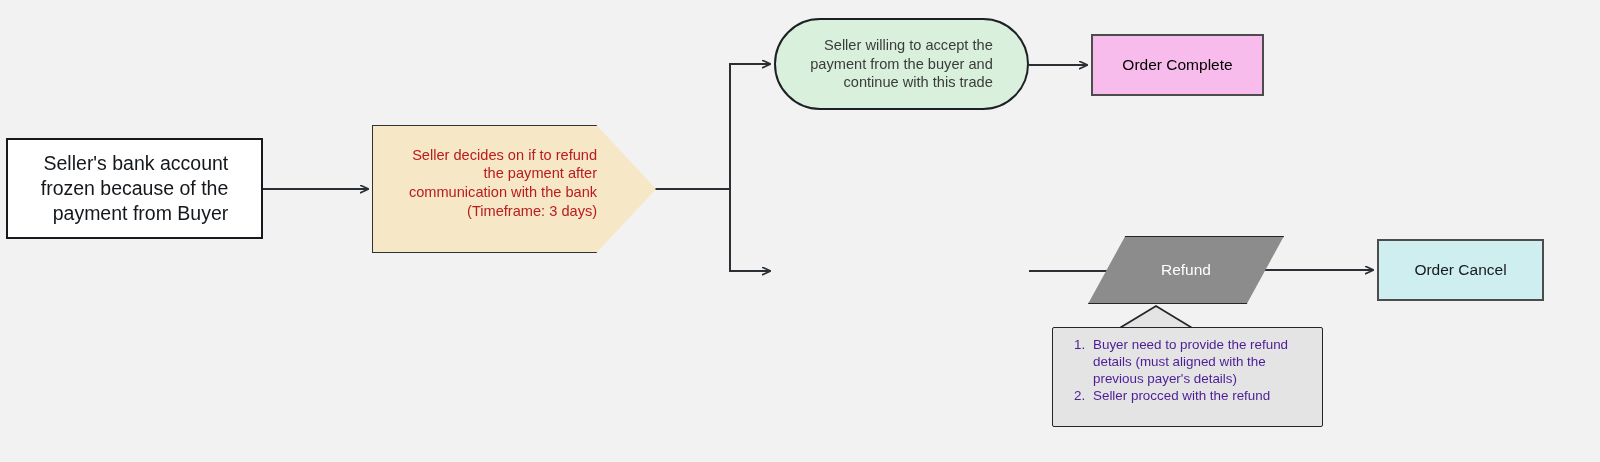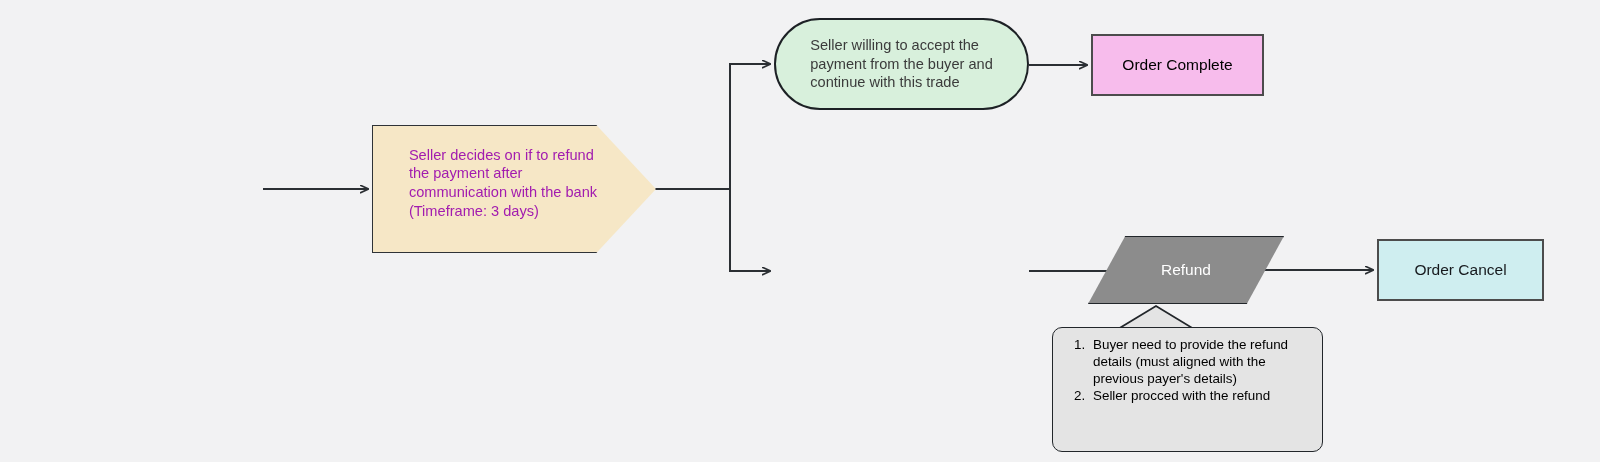--- a/index.html
+++ b/index.html
@@ -14,41 +14,41 @@
     background: #f2f2f3;
     font-family: "Liberation Sans", sans-serif;
     overflow: hidden;
   }
   .node {
     position: absolute;
     box-sizing: border-box;
     display: flex;
     align-items: center;
     justify-content: center;
-    text-align: left;
+    text-align: right;
   }
   .node .lbl {
     white-space: pre-line;
     line-height: 1.28;
   }
 
   
   #start-node {
     left: 6px; top: 138px; width: 257px; height: 101px;
     background: #ffffff;
     border: 2px solid #16191d;
     color: #14181c;
     font-size: 19.5px;
     padding: 2px 8px;
   }
 
   
   #decision-node {
     left: 372px; top: 125px; width: 284px; height: 128px;
-    color: #a21caf;
+    color: #b91c1c;
     font-size: 14.6px;
     padding: 2px 34px 14px 12px;
   }
   #decision-node .shape {
     position: absolute;
     inset: 0;
     background: #f6e7c6;
     border: 1.6px solid #2f3337;
     clip-path: polygon(0% 0%, 79% 0%, 100% 50%, 79% 100%, 0% 100%);
   }
@@ -97,25 +97,25 @@
     position: absolute;
     inset: 0;
     background: #8c8c8c;
     border: 1.6px solid #22262a;
     clip-path: polygon(19% 0%, 100% 0%, 81% 100%, 0% 100%);
   }
   #refund-node .lbl { position: relative; z-index: 2; }
 
   
   #note-node {
-    left: 1052px; top: 327px; width: 271px; height: 125px;
+    left: 1052px; top: 327px; width: 271px; height: 100px;
     background: #e4e4e4;
     border: 1.8px solid #22262a;
-    border-radius: 10px;
-    color: #000000;
+    border-radius: 2px;
+    color: #4c1d95;
     font-size: 13.4px;
     align-items: flex-start;
     justify-content: flex-start;
     padding: 9px 10px 6px 14px;
     text-align: left;
   }
   #note-node ol {
     margin: 0;
     padding-left: 22px;
     line-height: 1.26;
@@ -158,20 +158,25 @@
     <path class="wire" d="M1029,65 L1087,65" marker-end="url(#arrow)"></path>
 
     <path class="wire" d="M1029,271 L1124,271" marker-end="url(#arrow)"></path>
 
     <path class="wire" d="M1258,270 L1373,270" marker-end="url(#arrow)"></path>
 
     <path d="M1118,329 L1156,306 L1194,329 Z" fill="#e4e4e4" stroke="#22262a" stroke-width="1.8" stroke-linejoin="miter"></path>
     <path d="M1120,329 L1192,329" stroke="#e4e4e4" stroke-width="3.2" fill="none"></path>
   </svg>
 
+  <div class="node" id="start-node">
+    <span class="lbl">Seller's bank account
+frozen because of the
+payment from Buyer</span>
+  </div>
 
   <div class="node" id="decision-node">
     <span class="shape"></span>
     <span class="lbl">Seller decides on if to refund
 the payment after
 communication with the bank
 (Timeframe: 3 days)</span>
   </div>
 
   <div class="node stadium" id="accept-node">

